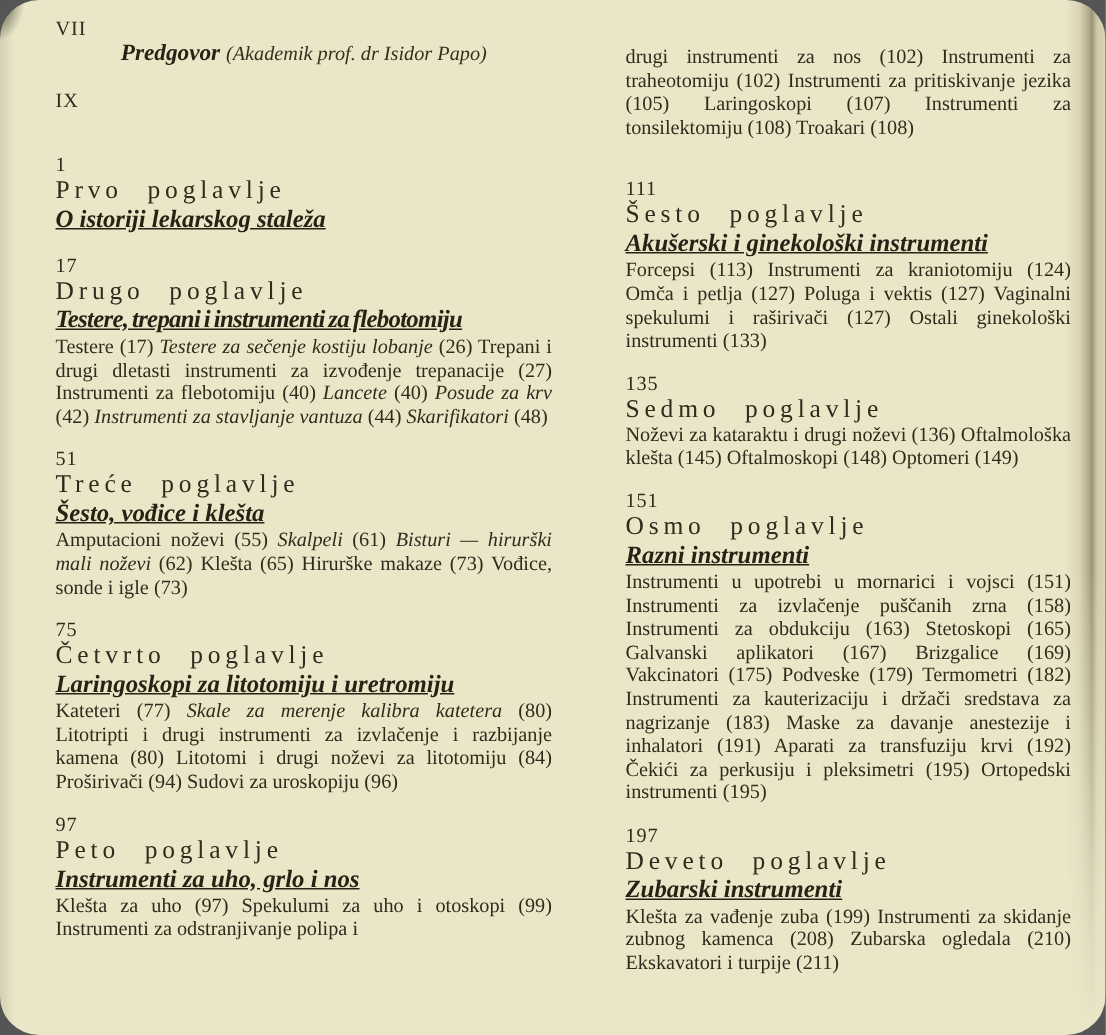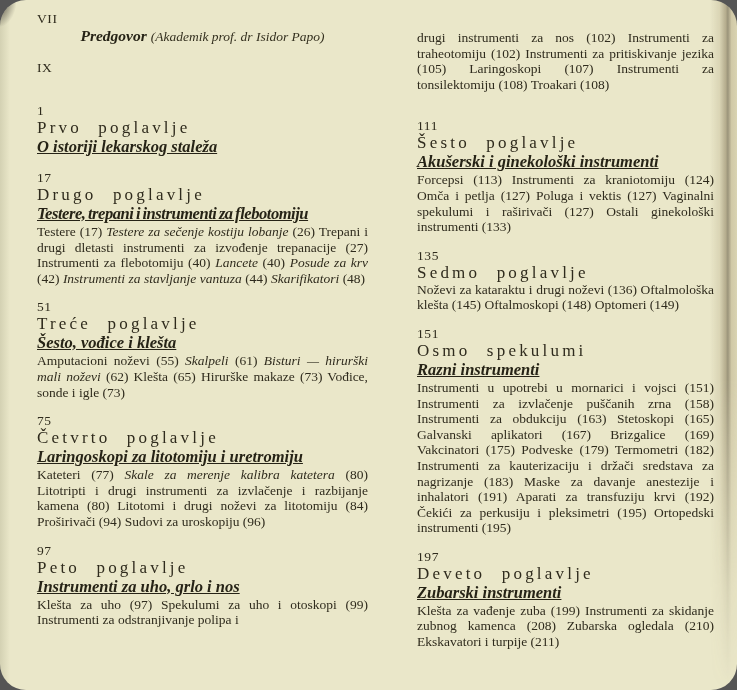--- a/index.html
+++ b/index.html
@@ -120,21 +120,21 @@
         <div class="title">Akušerski i ginekološki instrumenti</div>
         <div class="summary"><span>Forcepsi (113) Instrumenti za kraniotomiju (124) Omča i petlja (127) Poluga i vektis (127) Vaginalni spekulumi i raširivači (127) Ostali ginekološki instrumenti (133)</span></div>
       </div>
       <div class="entry">
         <div class="num">135</div>
         <div class="kicker">Sedmo poglavlje</div>
         <div class="summary"><span>Noževi za kataraktu i drugi noževi (136) Oftalmološka klešta (145) Oftalmoskopi (148) Optomeri (149)</span></div>
       </div>
       <div class="entry">
         <div class="num">151</div>
-        <div class="kicker">Osmo spekulumi</div>
+        <div class="kicker">Osmo poglavlje</div>
         <div class="title">Razni instrumenti</div>
         <div class="summary"><span>Instrumenti u upotrebi u mornarici i vojsci (151) Instrumenti za izvlačenje puščanih zrna (158) Instrumenti za obdukciju (163) Stetoskopi (165) Galvanski aplikatori (167) Brizgalice (169) Vakcinatori (175) Podveske (179) Termometri (182) Instrumenti za kauterizaciju i držači sredstava za nagrizanje (183) Maske za davanje anestezije i inhalatori (191) Aparati za transfuziju krvi (192) Čekići za perkusiju i pleksimetri (195) Ortopedski instrumenti (195)</span></div>
       </div>
       <div class="entry">
         <div class="num">197</div>
         <div class="kicker">Deveto poglavlje</div>
         <div class="title">Zubarski instrumenti</div>
         <div class="summary"><span>Klešta za vađenje zuba (199) Instrumenti za skidanje zubnog kamenca (208) Zubarska ogledala (210) Ekskavatori i turpije (211)</span></div>
       </div>
     </div>

